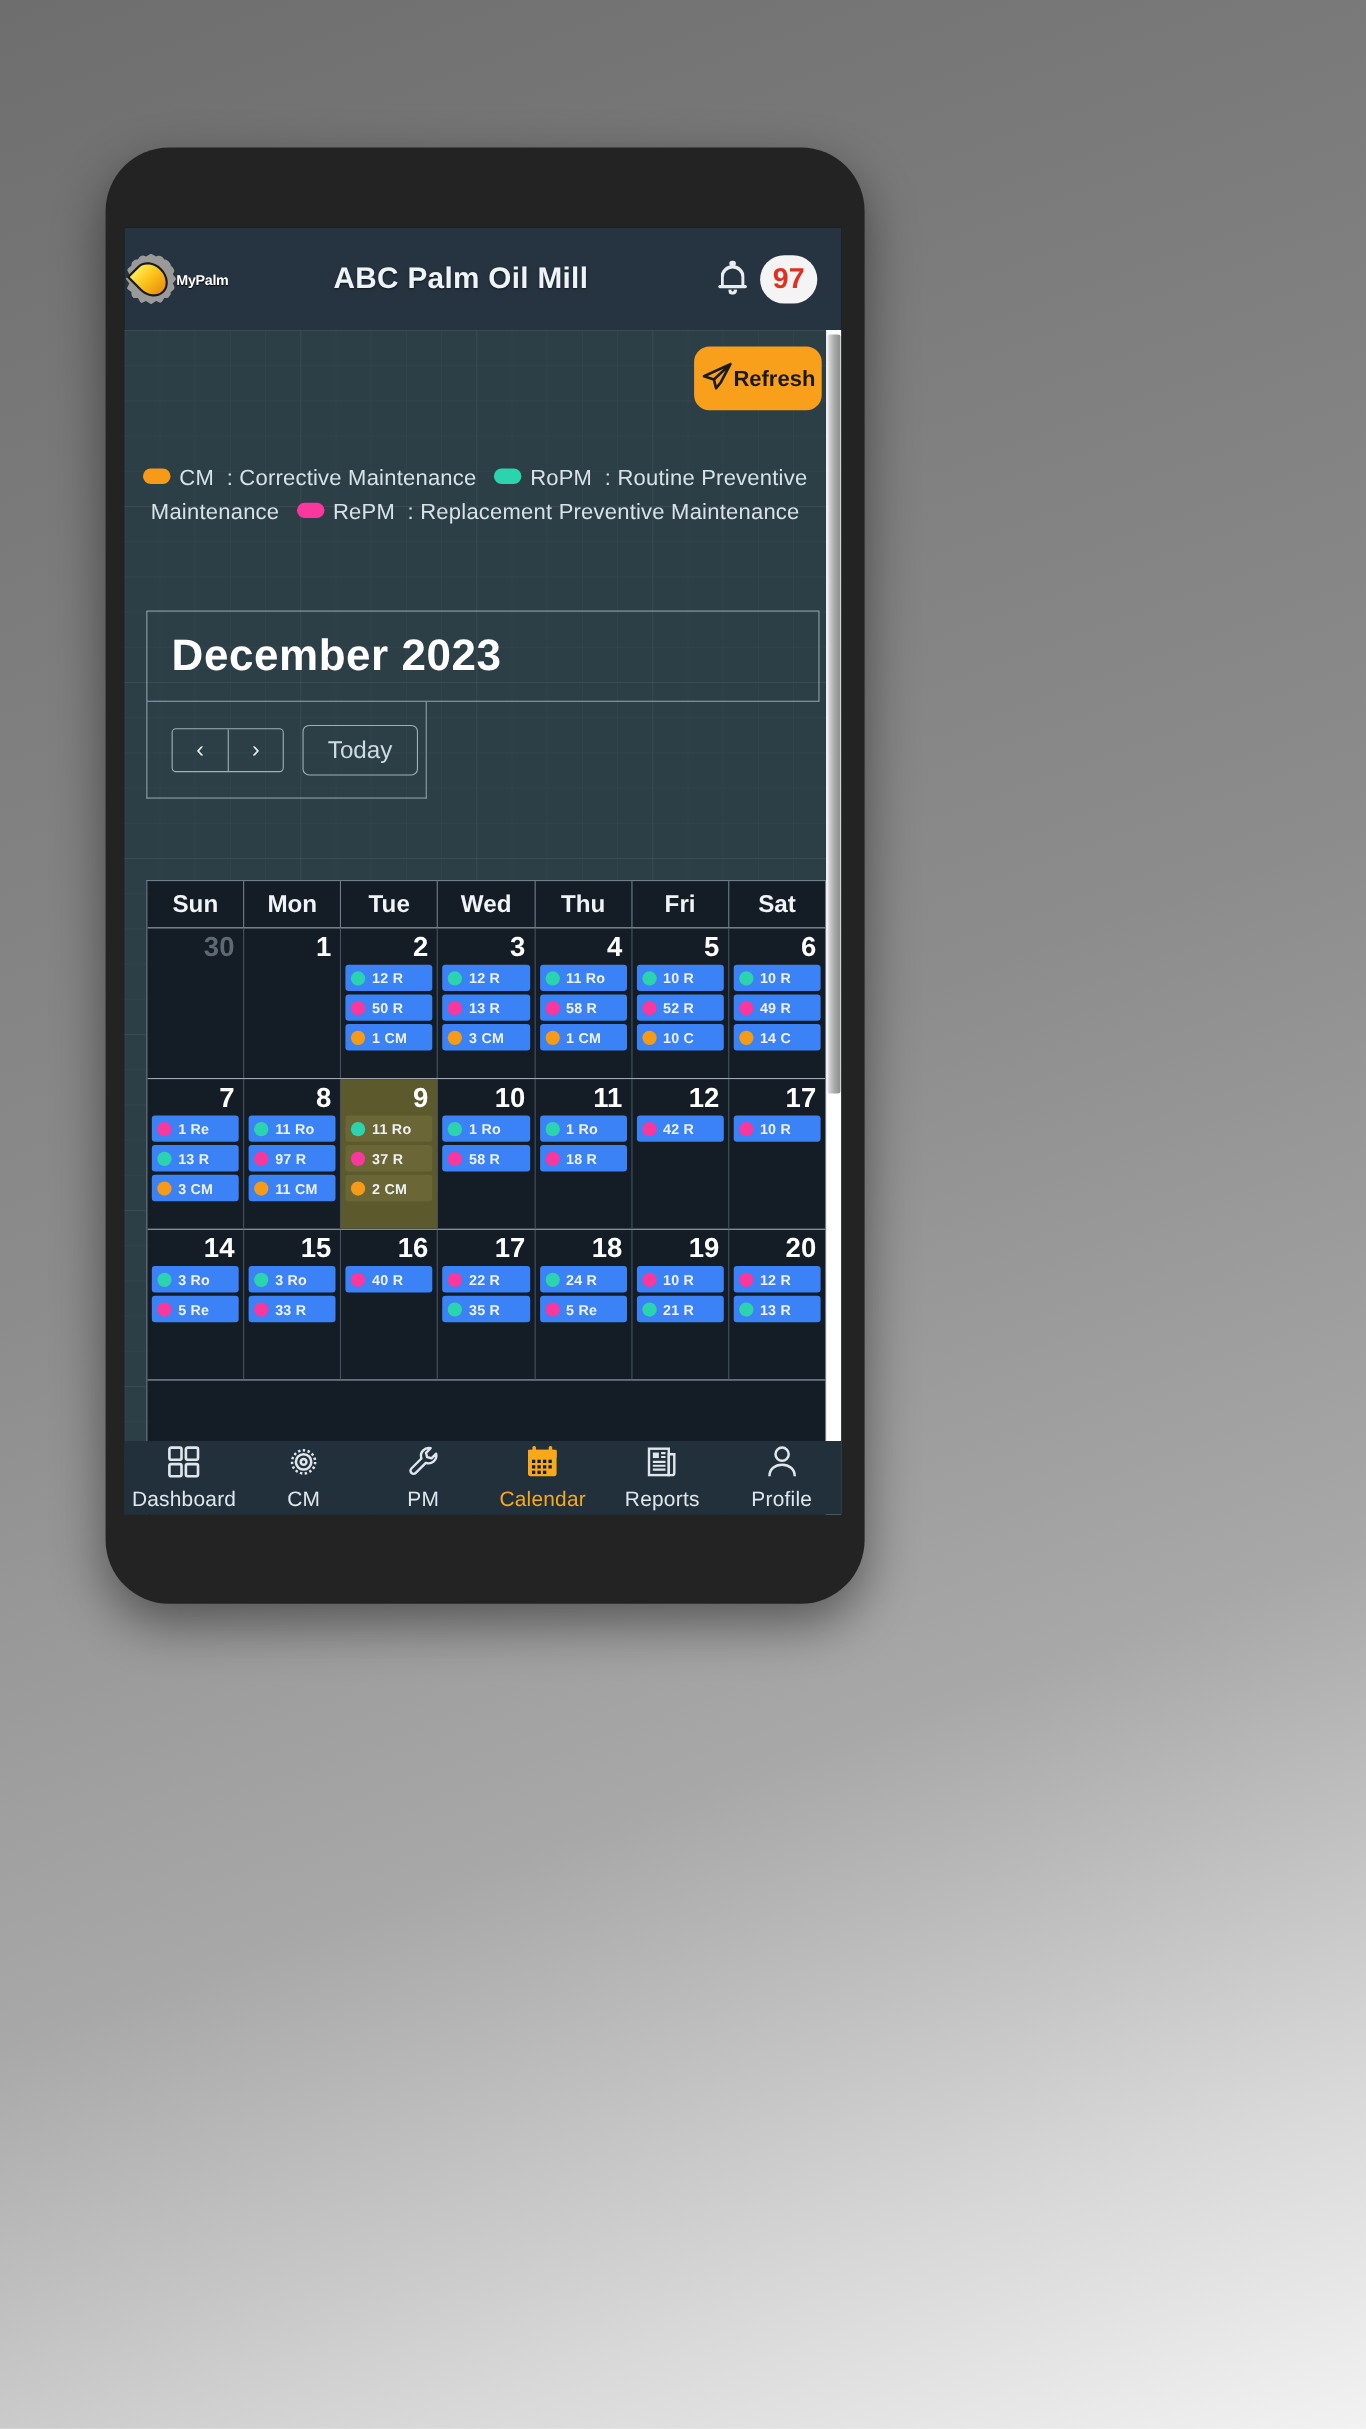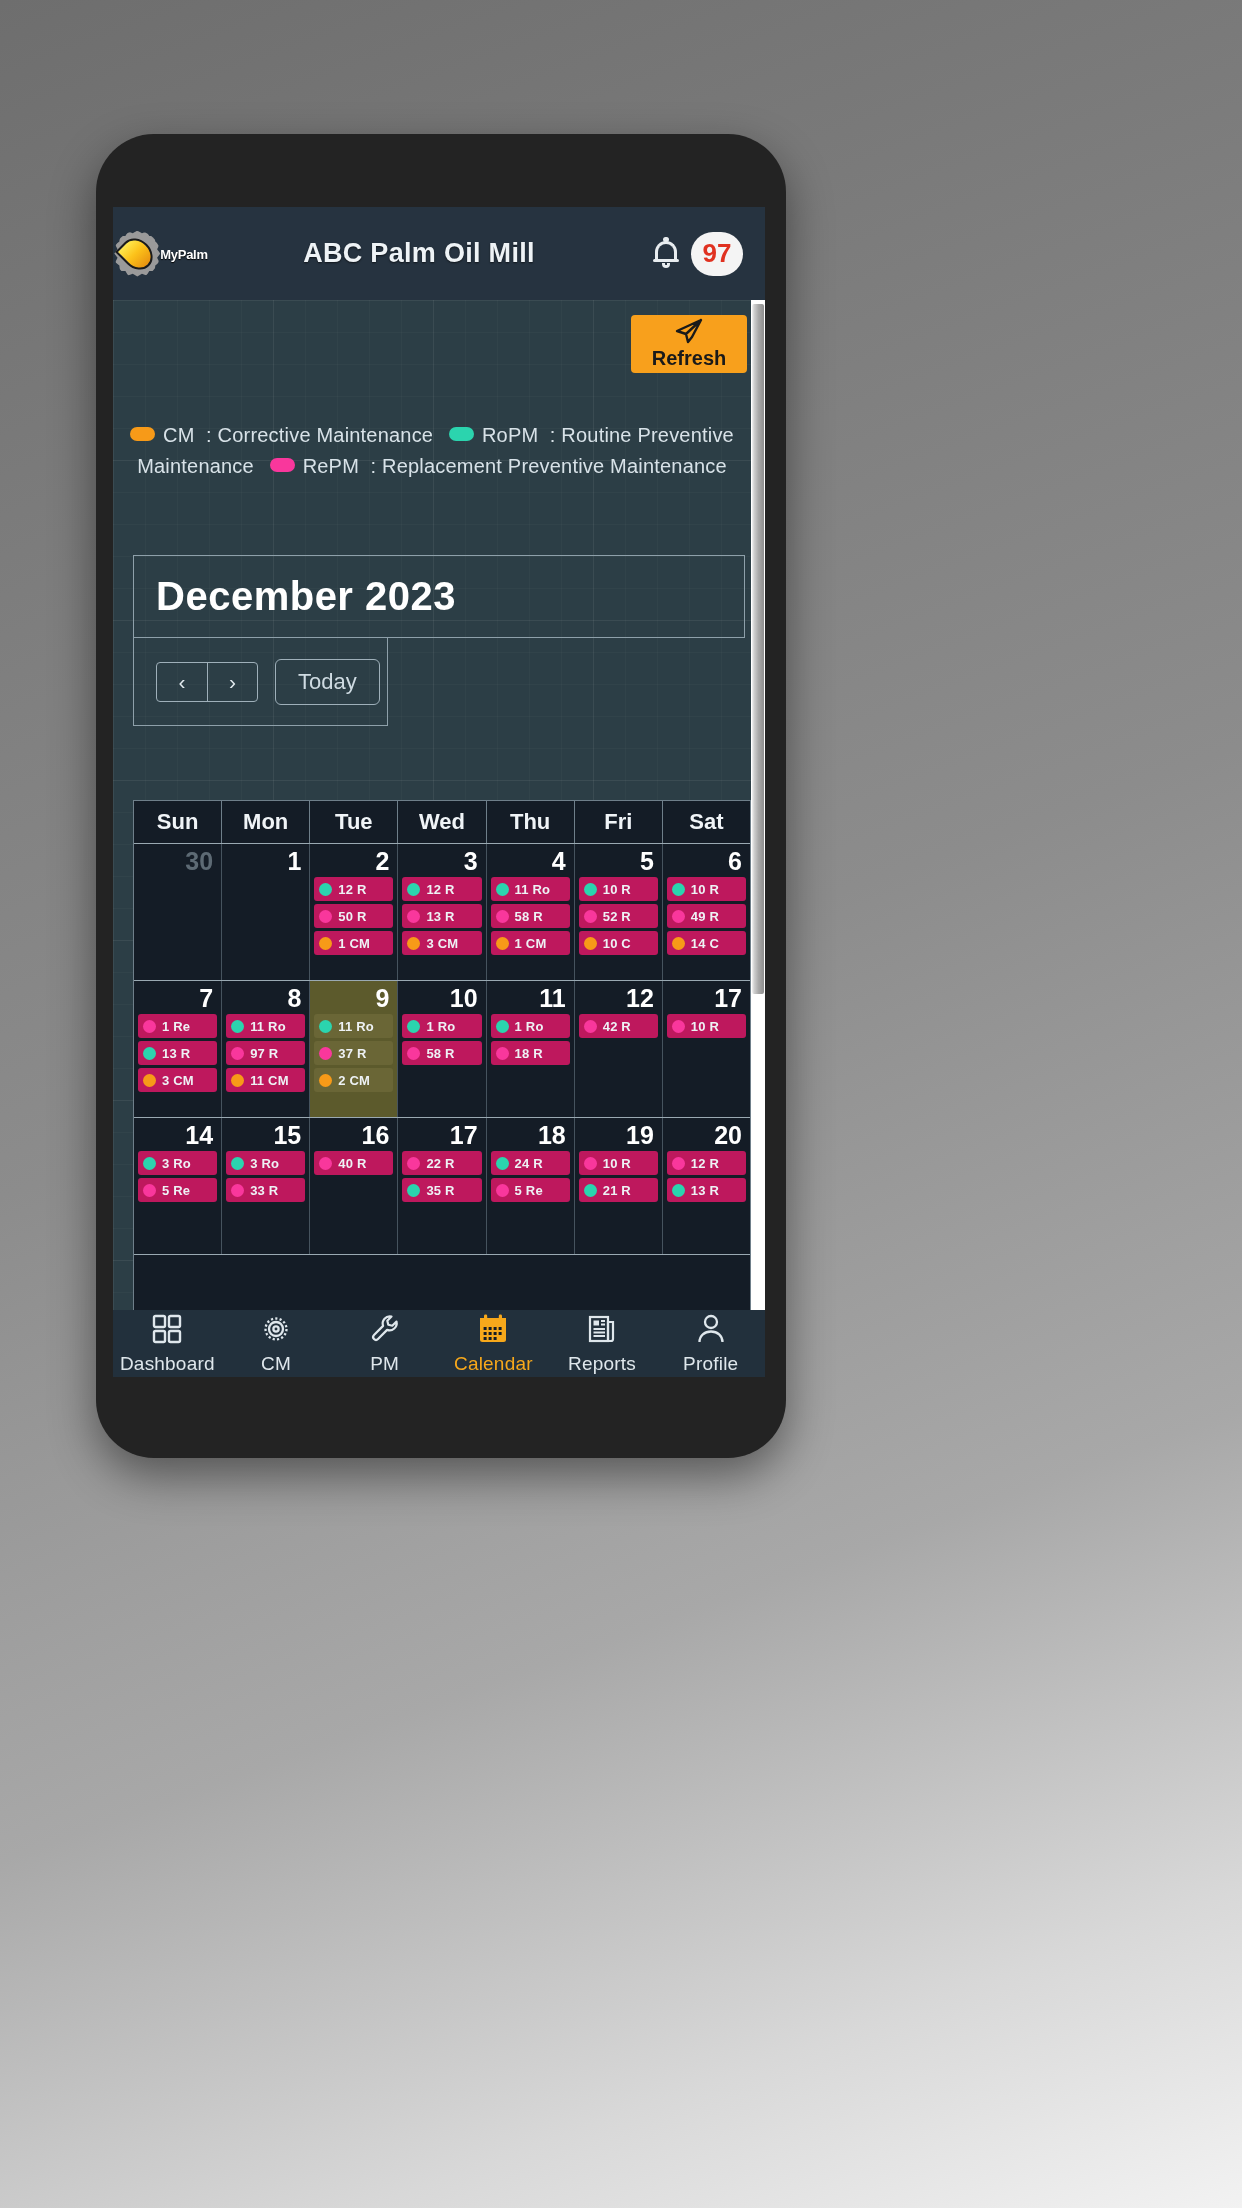--- a/index.html
+++ b/index.html
@@ -72,22 +72,22 @@
       linear-gradient(rgba(255,255,255,.045) 1px, transparent 1px),
       linear-gradient(90deg, rgba(255,255,255,.045) 1px, transparent 1px),
       linear-gradient(rgba(255,255,255,.022) 1px, transparent 1px),
       linear-gradient(90deg, rgba(255,255,255,.022) 1px, transparent 1px);
     background-size:160px 160px,160px 160px,32px 32px,32px 32px;
     overflow:hidden;
   }
 
   #refresh-btn{
     position:absolute; right:18px; top:15px;
-    width:116px; height:58px; background:#f8a01c; border-radius:4px;
-    display:flex; flex-direction:column; align-items:center; justify-content:center;
+    width:116px; height:58px; background:#f8a01c; border-radius:14px;
+    display:flex; flex-direction:row; align-items:center; justify-content:center;
     cursor:pointer; border:none;
   }
   #refresh-btn .plane{ margin-top:-2px; }
   #refresh-btn .label{ color:#1a1a1a; font-size:20px; font-weight:bold; line-height:1; margin-top:1px;}
 
   #legend{
     position:absolute; left:0; right:14px; top:120px;
     color:#d8e2e8; font-size:20px; line-height:1.55; text-align:center; padding:0 10px;
     letter-spacing:.2px;
   }
@@ -135,21 +135,21 @@
   .day{
     flex:1; border-right:1px solid #46535e; padding:3px 4px 0 4px; position:relative;
     min-width:0;
   }
   .day:last-child{ border-right:none; }
   .day.today{ background:#5c5a2c; }
   .daynum{ text-align:right; color:#ffffff; font-size:25px; font-weight:bold; padding-right:4px; line-height:1.12; }
   .day.muted .daynum{ color:#5d6a74; }
   .chips{ margin-top:2px; }
   .chip{
-    background:#be185d; border-radius:3px; height:24px; margin-bottom:3px;
+    background:#3b82f6; border-radius:3px; height:24px; margin-bottom:3px;
     display:flex; align-items:center; padding-left:5px; overflow:hidden; white-space:nowrap;
     cursor:pointer;
   }
   .day.today .chip{ background:#6a6636; }
   .chip .cdot{ width:13px; height:13px; border-radius:50%; flex:0 0 13px; margin-right:6px; }
   .chip .ctext{ color:#eef2f5; font-size:13px; font-weight:bold; letter-spacing:.2px; }
 
   
   #vscroll{
     position:absolute; right:0; top:0; width:14px; height:1077px; background:#ffffff;

